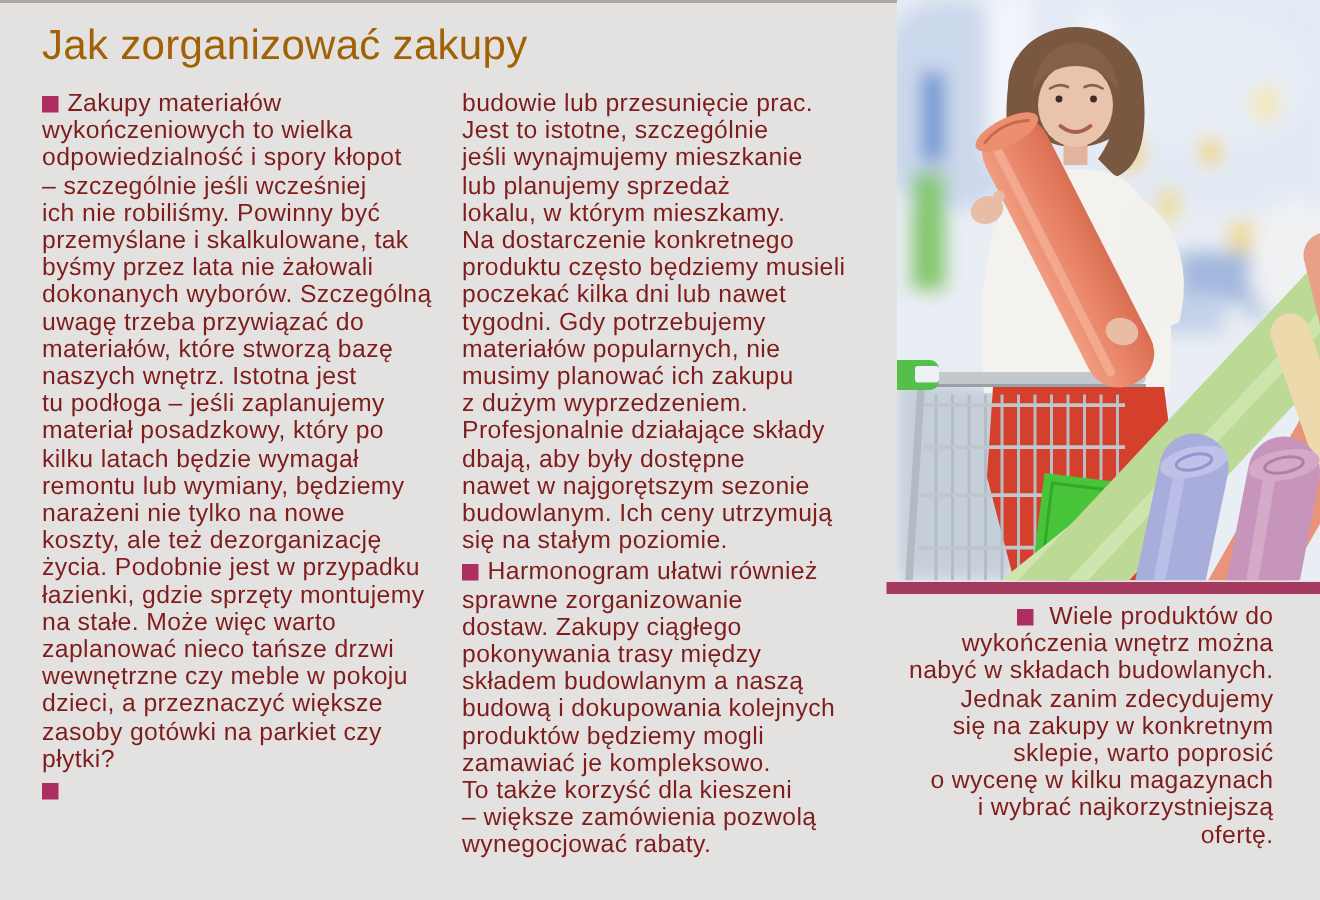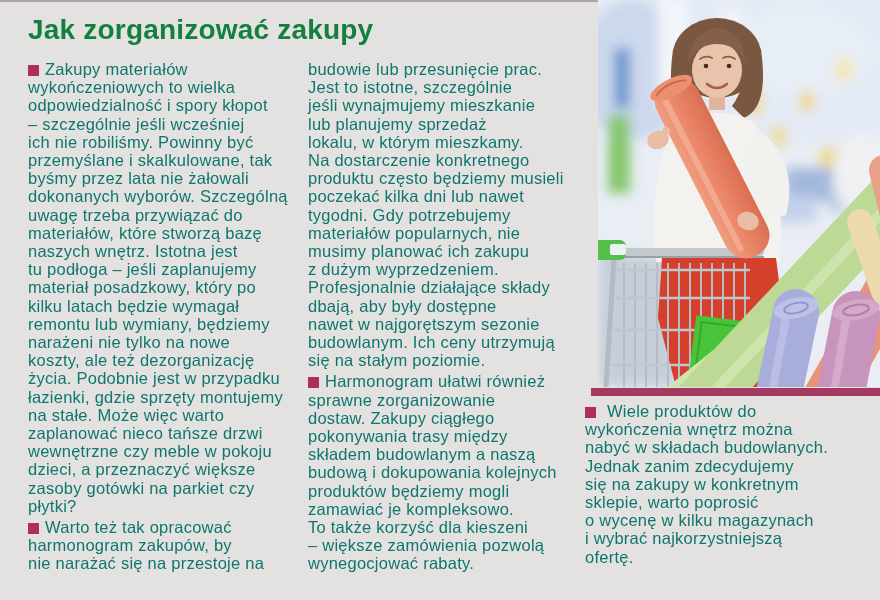--- a/index.html
+++ b/index.html
@@ -4,31 +4,31 @@
 <style>
   html,body{margin:0;padding:0;}
   body{
     width:880px;height:600px;position:relative;overflow:hidden;
     background:#e3e2e0;
     font-family:"Liberation Sans","DejaVu Sans",sans-serif;
   }
   .top-edge{position:absolute;left:0;top:0;width:598px;height:2px;background:#aba5a3;}
   .title{
     position:absolute;left:28px;top:14px;margin:0;
-    font-size:28px;font-weight:bold;letter-spacing:0.2px;
-    color:#15803d;
+    font-size:28px;font-weight:normal;letter-spacing:0.2px;
+    color:#a16207;
   }
   .col{
     position:absolute;top:60px;
     font-size:16.5px;line-height:18.2px;letter-spacing:0.25px;
-    color:#0f766e;
+    color:#7f1d1d;
   }
   .col-left{left:28px;width:268px;}
   .col-mid{left:308px;width:272px;}
-  .col-right{left:585px;top:402px;width:282px;}
+  .col-right{left:567px;top:402px;width:282px;text-align:right;}
   .para{margin:0;}
   .para + .para{margin-top:3px;}
   .ptext{white-space:pre-line;}
   .bullet{
     display:inline-block;width:11px;height:11px;background:#ae2f5f;
     margin-right:6px;position:relative;top:0.5px;
   }
   .bullet.gap-wide{margin-right:11px;}
   .photo{
     position:absolute;left:598px;top:0;width:282px;height:387px;
@@ -65,23 +65,21 @@
 narażeni nie tylko na nowe
 koszty, ale też dezorganizację
 życia. Podobnie jest w przypadku
 łazienki, gdzie sprzęty montujemy
 na stałe. Może więc warto
 zaplanować nieco tańsze drzwi
 wewnętrzne czy meble w pokoju
 dzieci, a przeznaczyć większe
 zasoby gotówki na parkiet czy
 płytki?</span></p>
-  <p class="para"><span class="bullet"></span><span class="ptext">Warto też tak opracować
-harmonogram zakupów, by
-nie narażać się na przestoje na</span></p>
+  <p class="para"><span class="bullet"></span></p>
 </div>
 
 <div class="col col-mid">
   <p class="para"><span class="ptext">budowie lub przesunięcie prac.
 Jest to istotne, szczególnie
 jeśli wynajmujemy mieszkanie
 lub planujemy sprzedaż
 lokalu, w którym mieszkamy.
 Na dostarczenie konkretnego
 produktu często będziemy musieli

